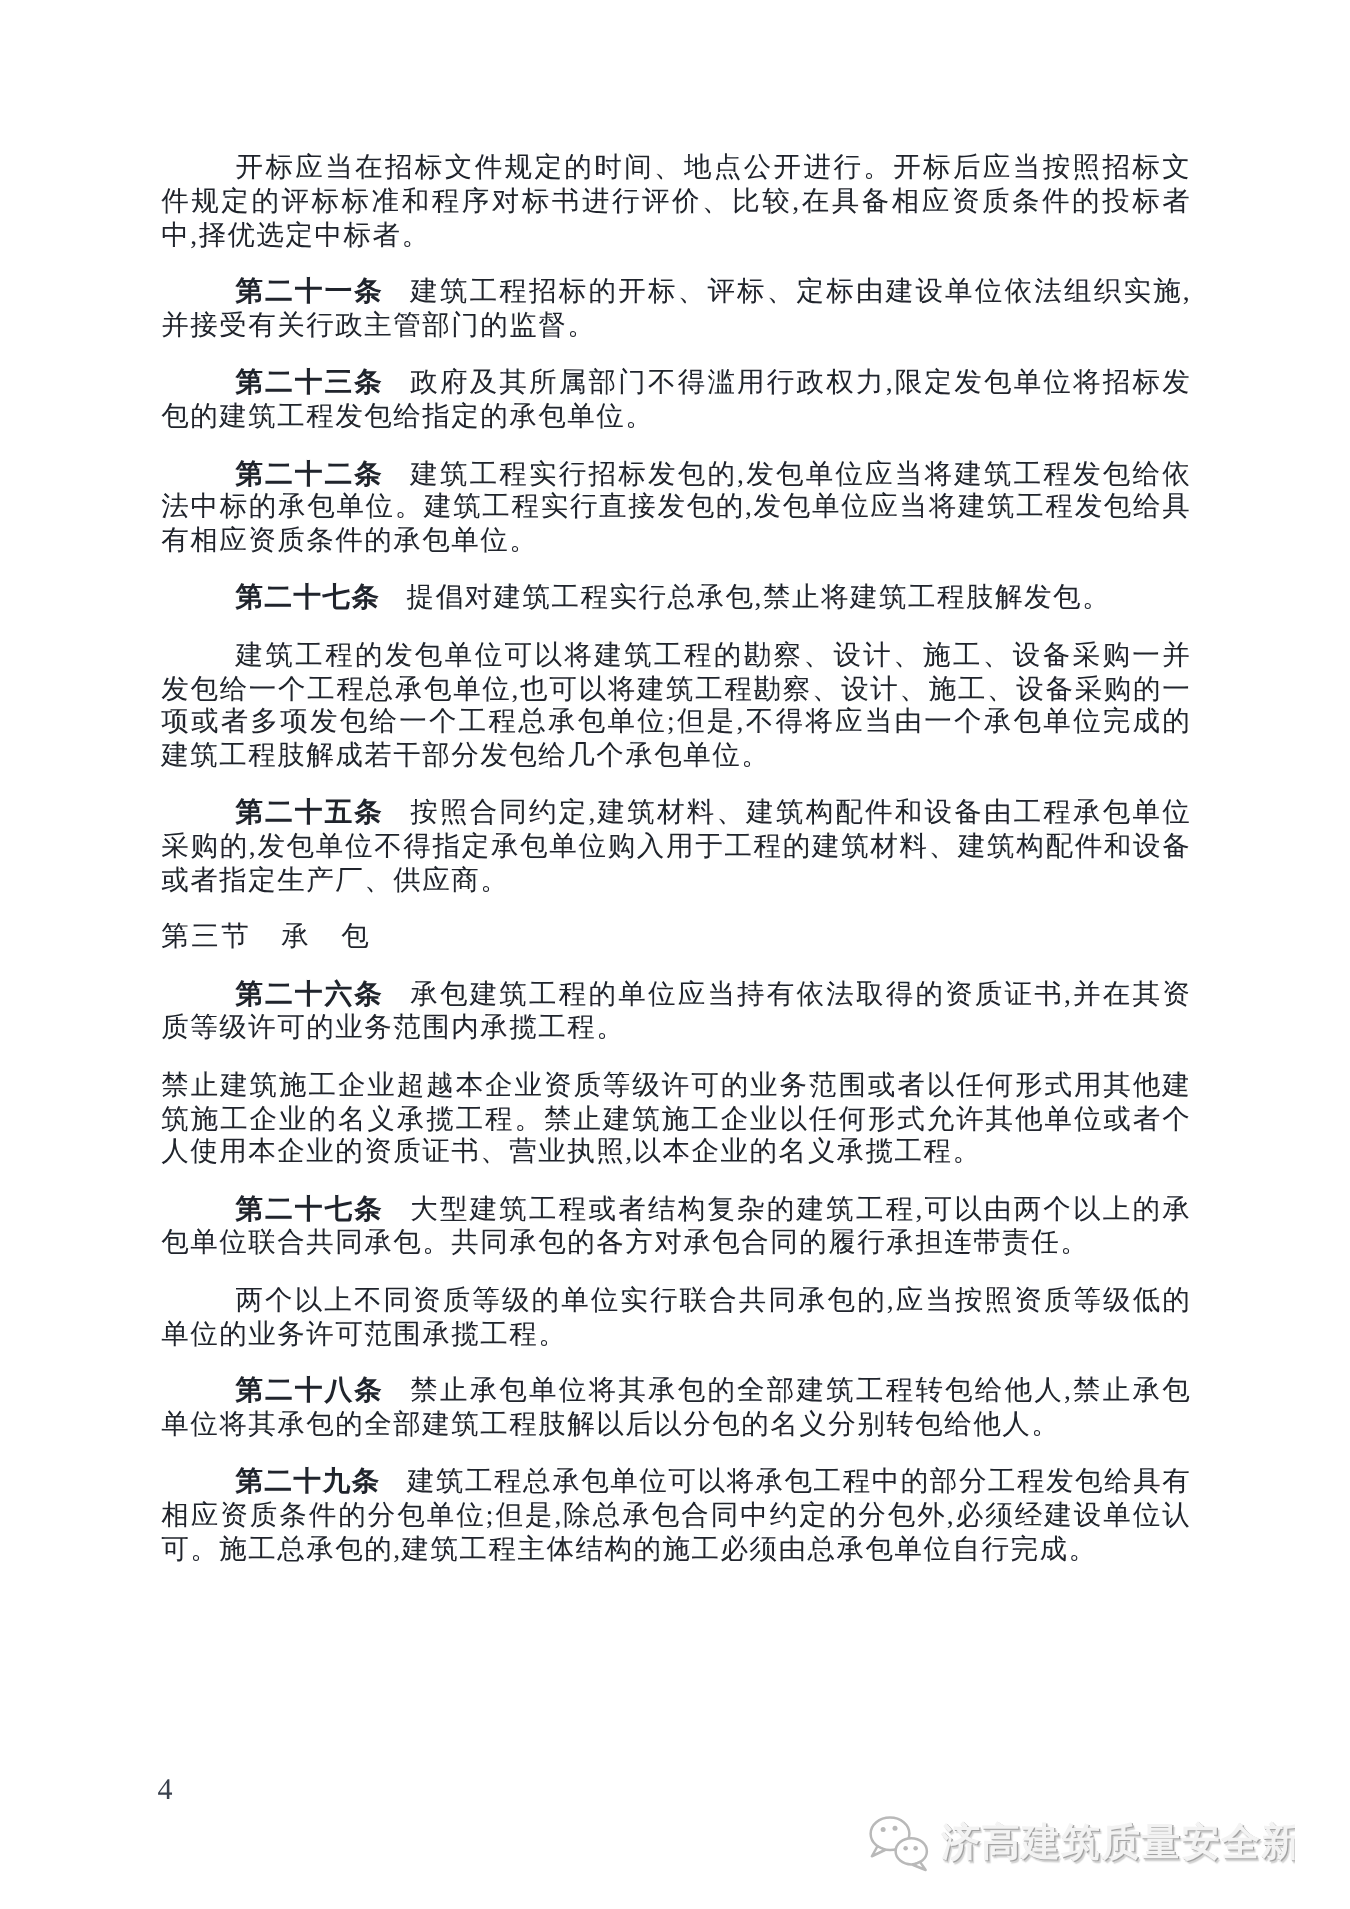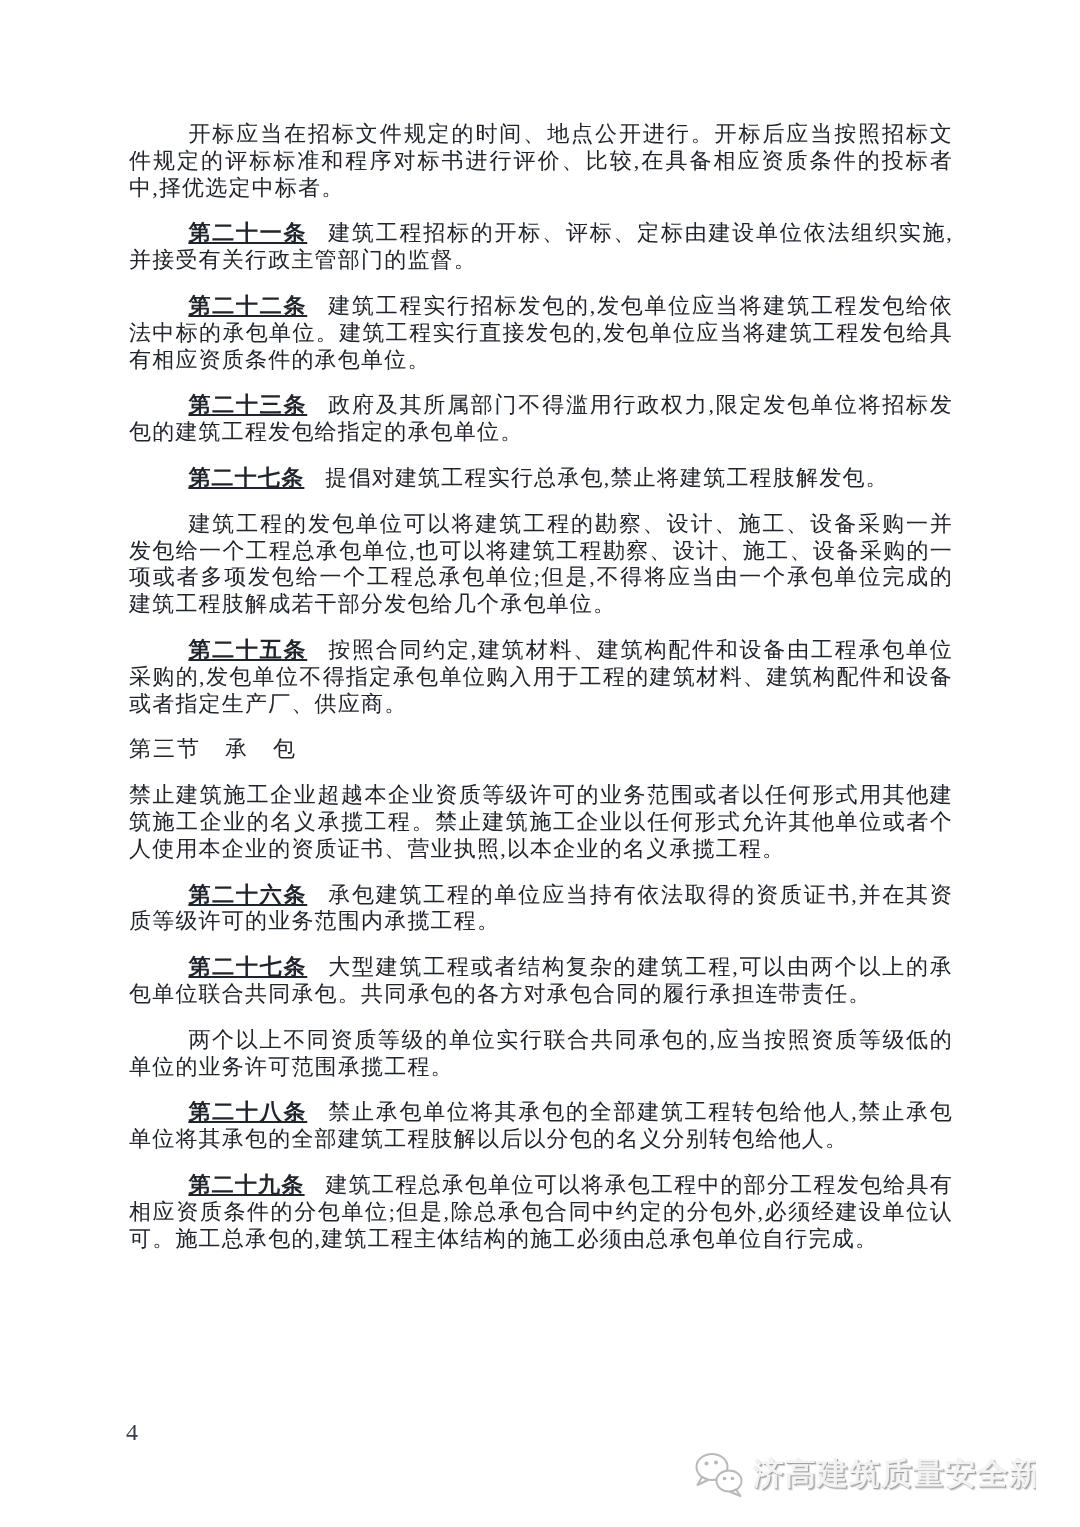--- a/index.html
+++ b/index.html
@@ -30,21 +30,20 @@
   .para.flush { text-indent: 0; }
   .para.section {
     text-indent: 0;
     text-align: left;
     letter-spacing: 2px;
   }
   .art-num {
     font-weight: 700;
     margin-right: 0.95em;
     font-family: "Liberation Sans", "Liberation Serif", sans-serif;
-    text-decoration: underline;
   }
   .page-number {
     position: absolute;
     left: 126px;
     top: 1419px;
     font-size: 24px;
     color: #39404d;
     font-family: "Liberation Serif", serif;
   }
   .watermark {
@@ -67,28 +66,28 @@
   .wechat-icon { display: block; }
 </style>
 </head>
 <body>
 
 <div class="page">
 
   <div class="doc-body" id="doc-body">
       <p class="para">开标应当在招标文件规定的时间、地点公开进行。开标后应当按照招标文件规定的评标标准和程序对标书进行评价、比较,在具备相应资质条件的投标者中,择优选定中标者。</p>
       <p class="para"><span class="art-num">第二十一条</span><span>建筑工程招标的开标、评标、定标由建设单位依法组织实施,并接受有关行政主管部门的监督。</span></p>
+      <p class="para"><span class="art-num">第二十三条</span><span>政府及其所属部门不得滥用行政权力,限定发包单位将招标发包的建筑工程发包给指定的承包单位。</span></p>
       <p class="para"><span class="art-num">第二十二条</span><span>建筑工程实行招标发包的,发包单位应当将建筑工程发包给依法中标的承包单位。建筑工程实行直接发包的,发包单位应当将建筑工程发包给具有相应资质条件的承包单位。</span></p>
-      <p class="para"><span class="art-num">第二十三条</span><span>政府及其所属部门不得滥用行政权力,限定发包单位将招标发包的建筑工程发包给指定的承包单位。</span></p>
       <p class="para"><span class="art-num">第二十七条</span><span>提倡对建筑工程实行总承包,禁止将建筑工程肢解发包。</span></p>
       <p class="para">建筑工程的发包单位可以将建筑工程的勘察、设计、施工、设备采购一并发包给一个工程总承包单位,也可以将建筑工程勘察、设计、施工、设备采购的一项或者多项发包给一个工程总承包单位;但是,不得将应当由一个承包单位完成的建筑工程肢解成若干部分发包给几个承包单位。</p>
       <p class="para"><span class="art-num">第二十五条</span><span>按照合同约定,建筑材料、建筑构配件和设备由工程承包单位采购的,发包单位不得指定承包单位购入用于工程的建筑材料、建筑构配件和设备或者指定生产厂、供应商。</span></p>
       <p class="para section">第三节　承　包</p>
+      <p class="para"><span class="art-num">第二十六条</span><span>承包建筑工程的单位应当持有依法取得的资质证书,并在其资质等级许可的业务范围内承揽工程。</span></p>
       <p class="para flush">禁止建筑施工企业超越本企业资质等级许可的业务范围或者以任何形式用其他建筑施工企业的名义承揽工程。禁止建筑施工企业以任何形式允许其他单位或者个人使用本企业的资质证书、营业执照,以本企业的名义承揽工程。</p>
-      <p class="para"><span class="art-num">第二十六条</span><span>承包建筑工程的单位应当持有依法取得的资质证书,并在其资质等级许可的业务范围内承揽工程。</span></p>
       <p class="para"><span class="art-num">第二十七条</span><span>大型建筑工程或者结构复杂的建筑工程,可以由两个以上的承包单位联合共同承包。共同承包的各方对承包合同的履行承担连带责任。</span></p>
       <p class="para">两个以上不同资质等级的单位实行联合共同承包的,应当按照资质等级低的单位的业务许可范围承揽工程。</p>
       <p class="para"><span class="art-num">第二十八条</span><span>禁止承包单位将其承包的全部建筑工程转包给他人,禁止承包单位将其承包的全部建筑工程肢解以后以分包的名义分别转包给他人。</span></p>
       <p class="para"><span class="art-num">第二十九条</span><span>建筑工程总承包单位可以将承包工程中的部分工程发包给具有相应资质条件的分包单位;但是,除总承包合同中约定的分包外,必须经建设单位认可。施工总承包的,建筑工程主体结构的施工必须由总承包单位自行完成。</span></p>
     </div>
 
   <div class="page-number">4</div>
 
   <div class="watermark">
     <svg class="wechat-icon" width="54" height="48" viewBox="0 0 54 48" aria-hidden="true">

